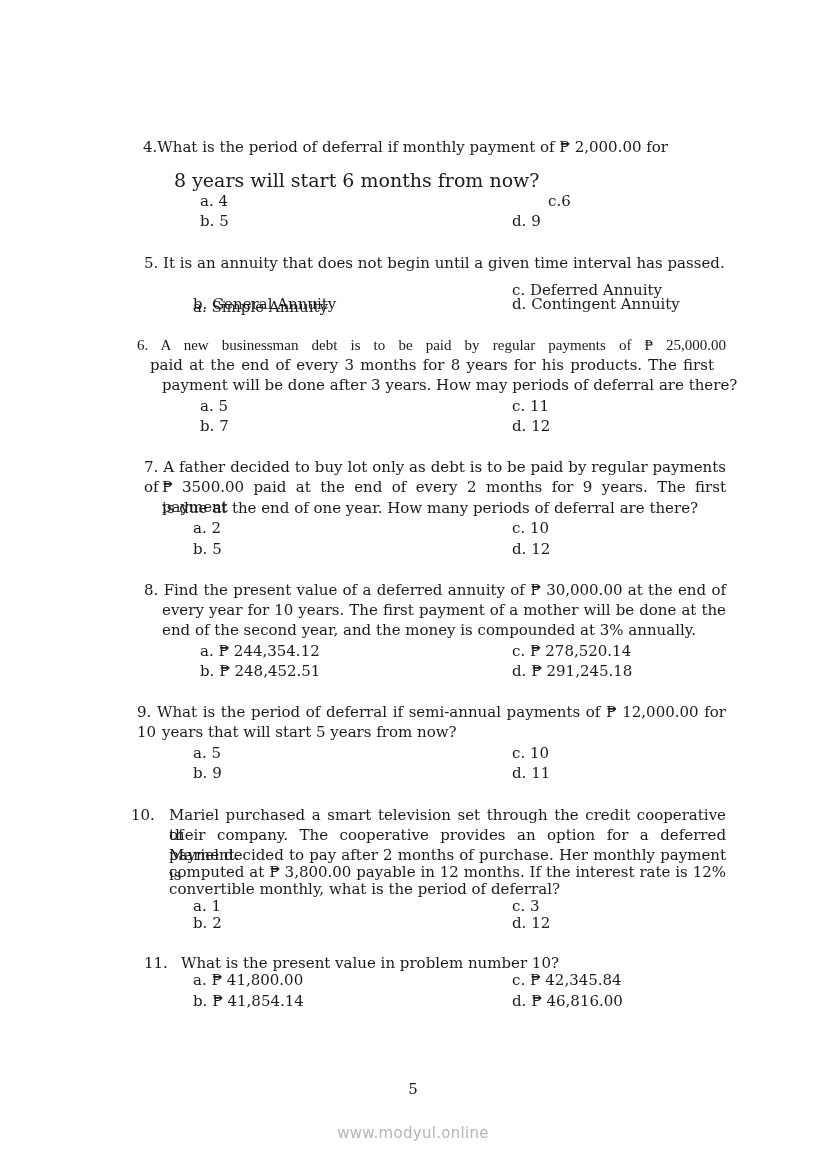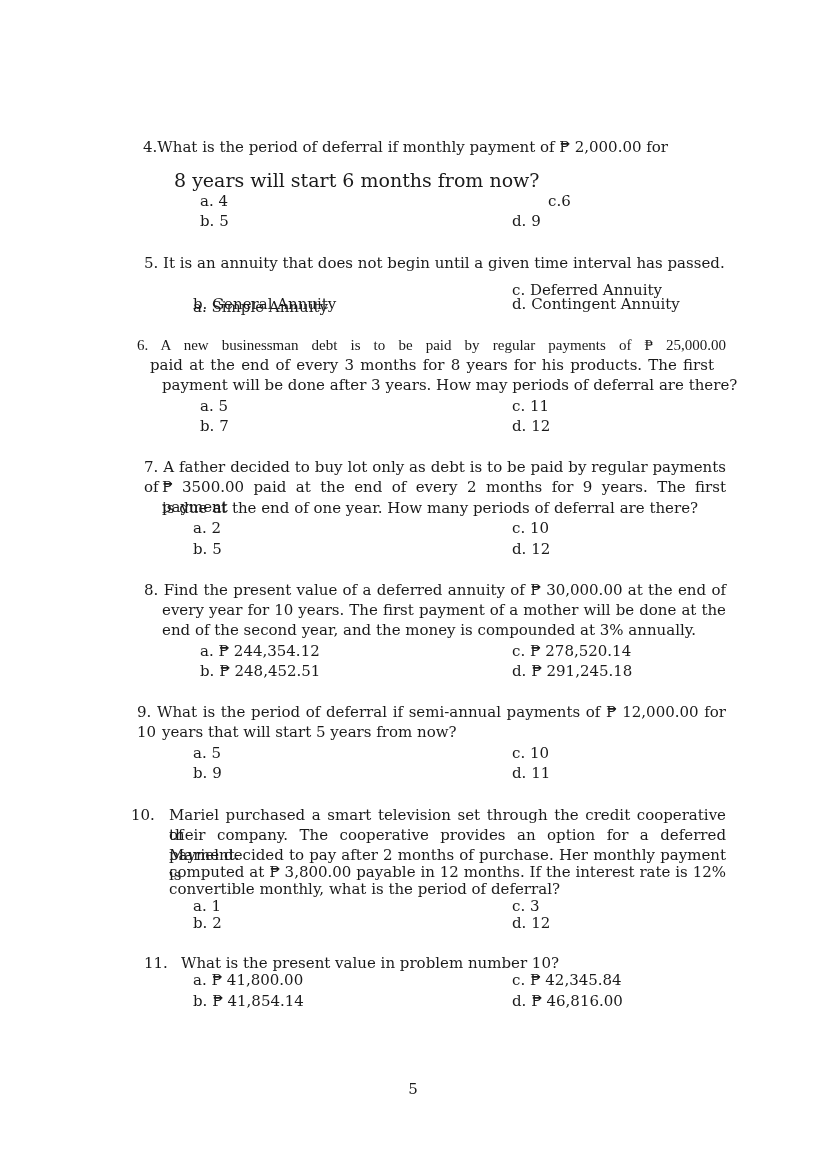--- a/index.html
+++ b/index.html
@@ -90,13 +90,14 @@
   <div>
     <div class="line" style="left:144px;top:953px;">11.</div>
     <div class="line" style="left:181px;top:953px;">What is the present value in problem number 10?</div>
     <div class="line" style="left:193px;top:970px;">a.  ₱ 41,800.00</div>
     <div class="line" style="left:193px;top:991px;">b.  ₱ 41,854.14</div>
     <div class="line" style="left:512px;top:970px;">c. ₱ 42,345.84</div>
     <div class="line" style="left:512px;top:991px;">d. ₱ 46,816.00</div>
   </div>
 
   <div class="pageno">5</div>
+  <div class="watermark">www.modyul.online</div>
 </div>
 
 </body></html>

